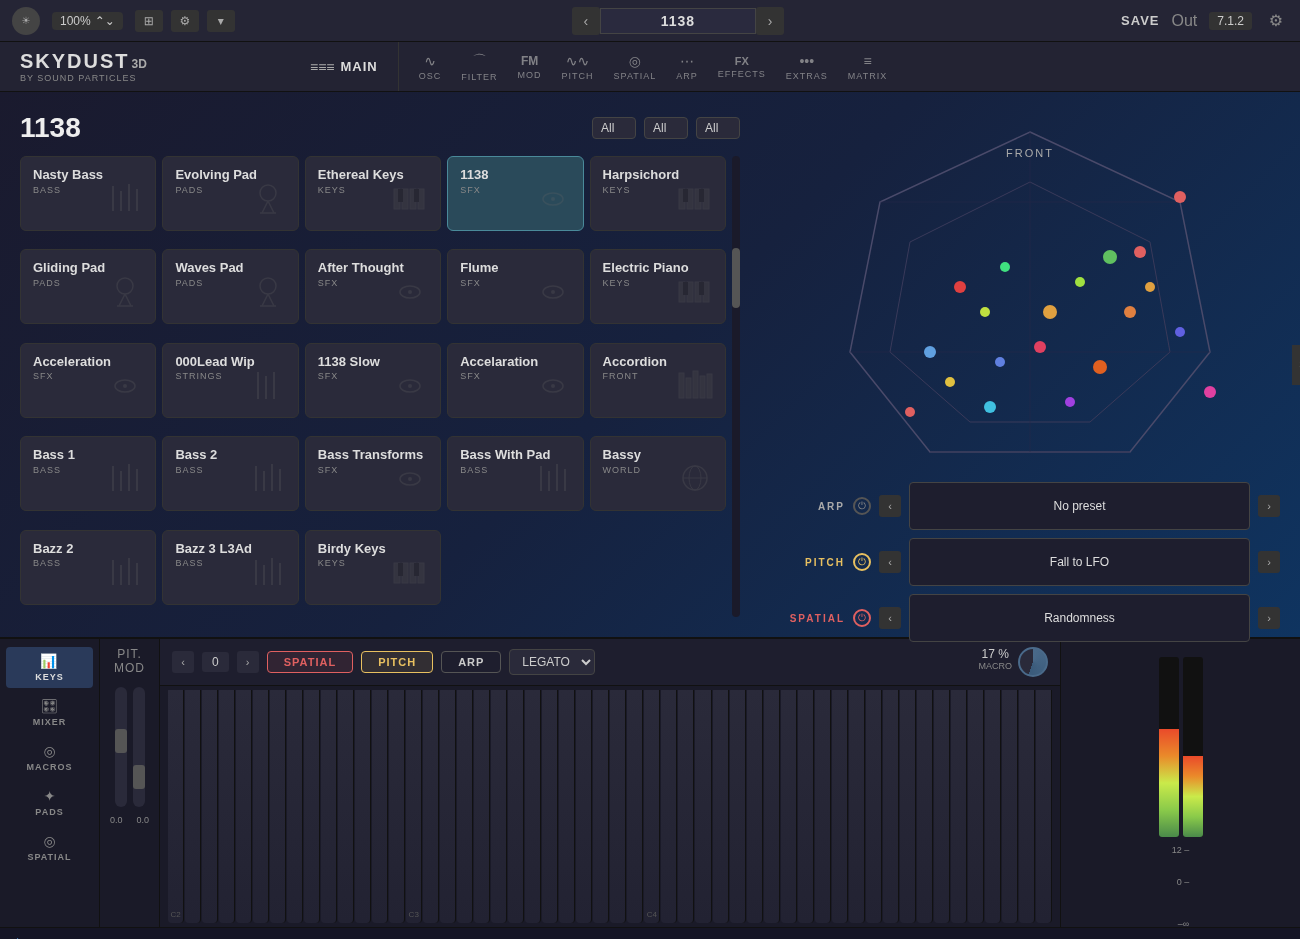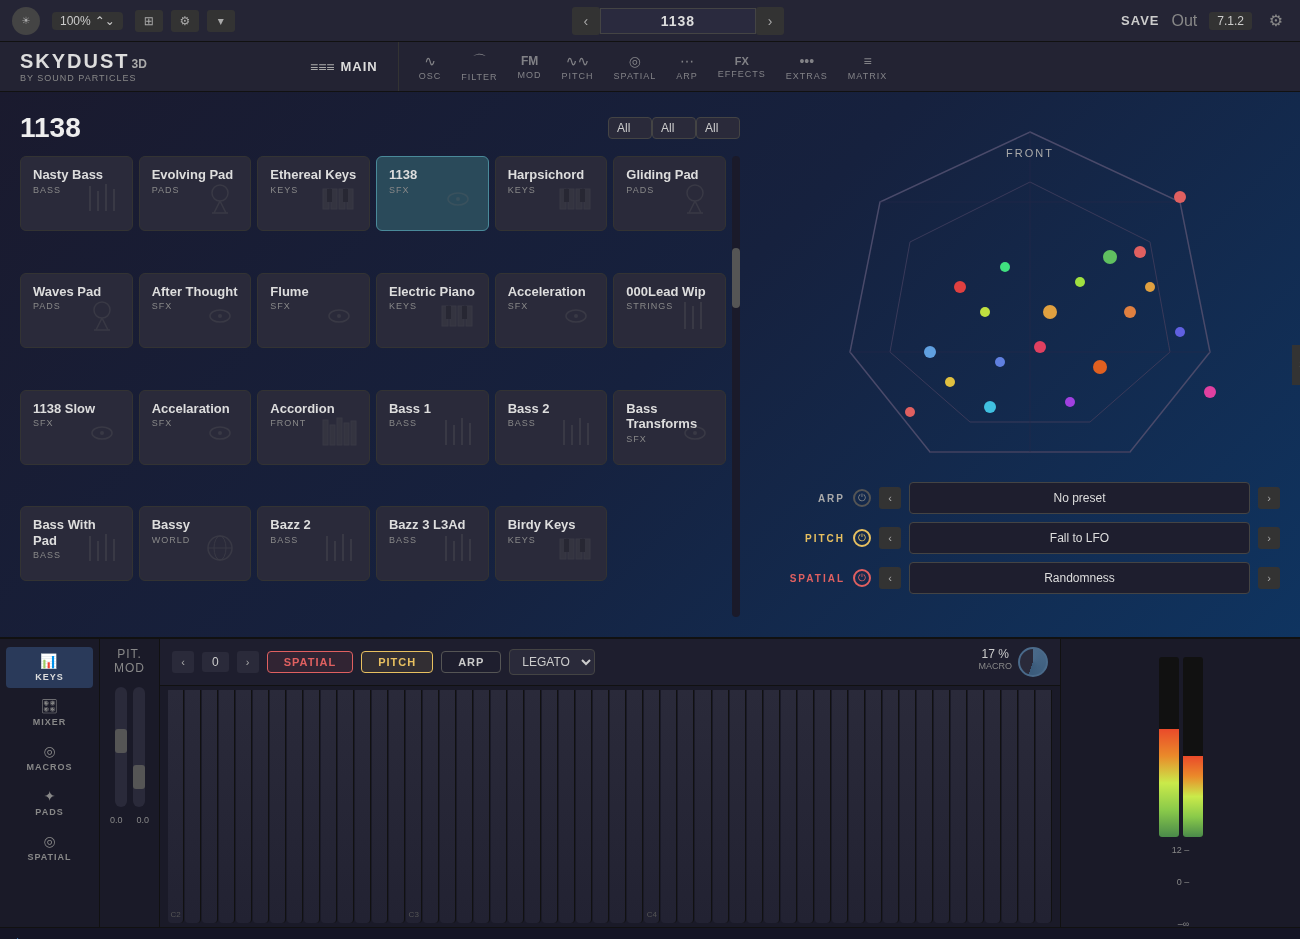--- a/index.html
+++ b/index.html
@@ -171,37 +171,38 @@
       align-items: center;
       gap: 16px;
     }
     .panel-title {
       font-size: 28px;
       font-weight: bold;
       color: #eee;
     }
     .filter-row {
       display: flex;
+      gap: 8px;
       align-items: flex-start;
       margin-left: auto;
     }
     .filter-select {
       background: #2a2a3a;
       border: 1px solid #444;
       border-radius: 4px;
       color: #ccc;
       padding: 3px 20px 3px 8px;
       font-size: 12px;
       appearance: none;
     }
 
     
     .preset-grid {
       display: grid;
-      grid-template-columns: repeat(6, 1fr);
+      grid-template-columns: repeat(5, 1fr);
       gap: 6px;
       flex: 1;
       overflow-y: auto;
     }
     .preset-card {
       background: #2a2a3a;
       border-radius: 6px;
       padding: 10px 12px;
       cursor: pointer;
       position: relative;
@@ -305,21 +306,21 @@
       color: #aaa;
       font-size: 11px;
       cursor: pointer;
       border-radius: 3px;
     }
     .control-value {
       flex: 1;
       background: #1e1e2e;
       border: 1px solid #444;
       border-radius: 4px;
-      padding: 8px 12px;
+      padding: 16px 12px;
       font-size: 12px;
       color: #ddd;
       text-align: center;
     }
 
     
     .bottom-bar {
       height: 290px;
       background: #1e1e2e;
       border-top: 2px solid #111;

